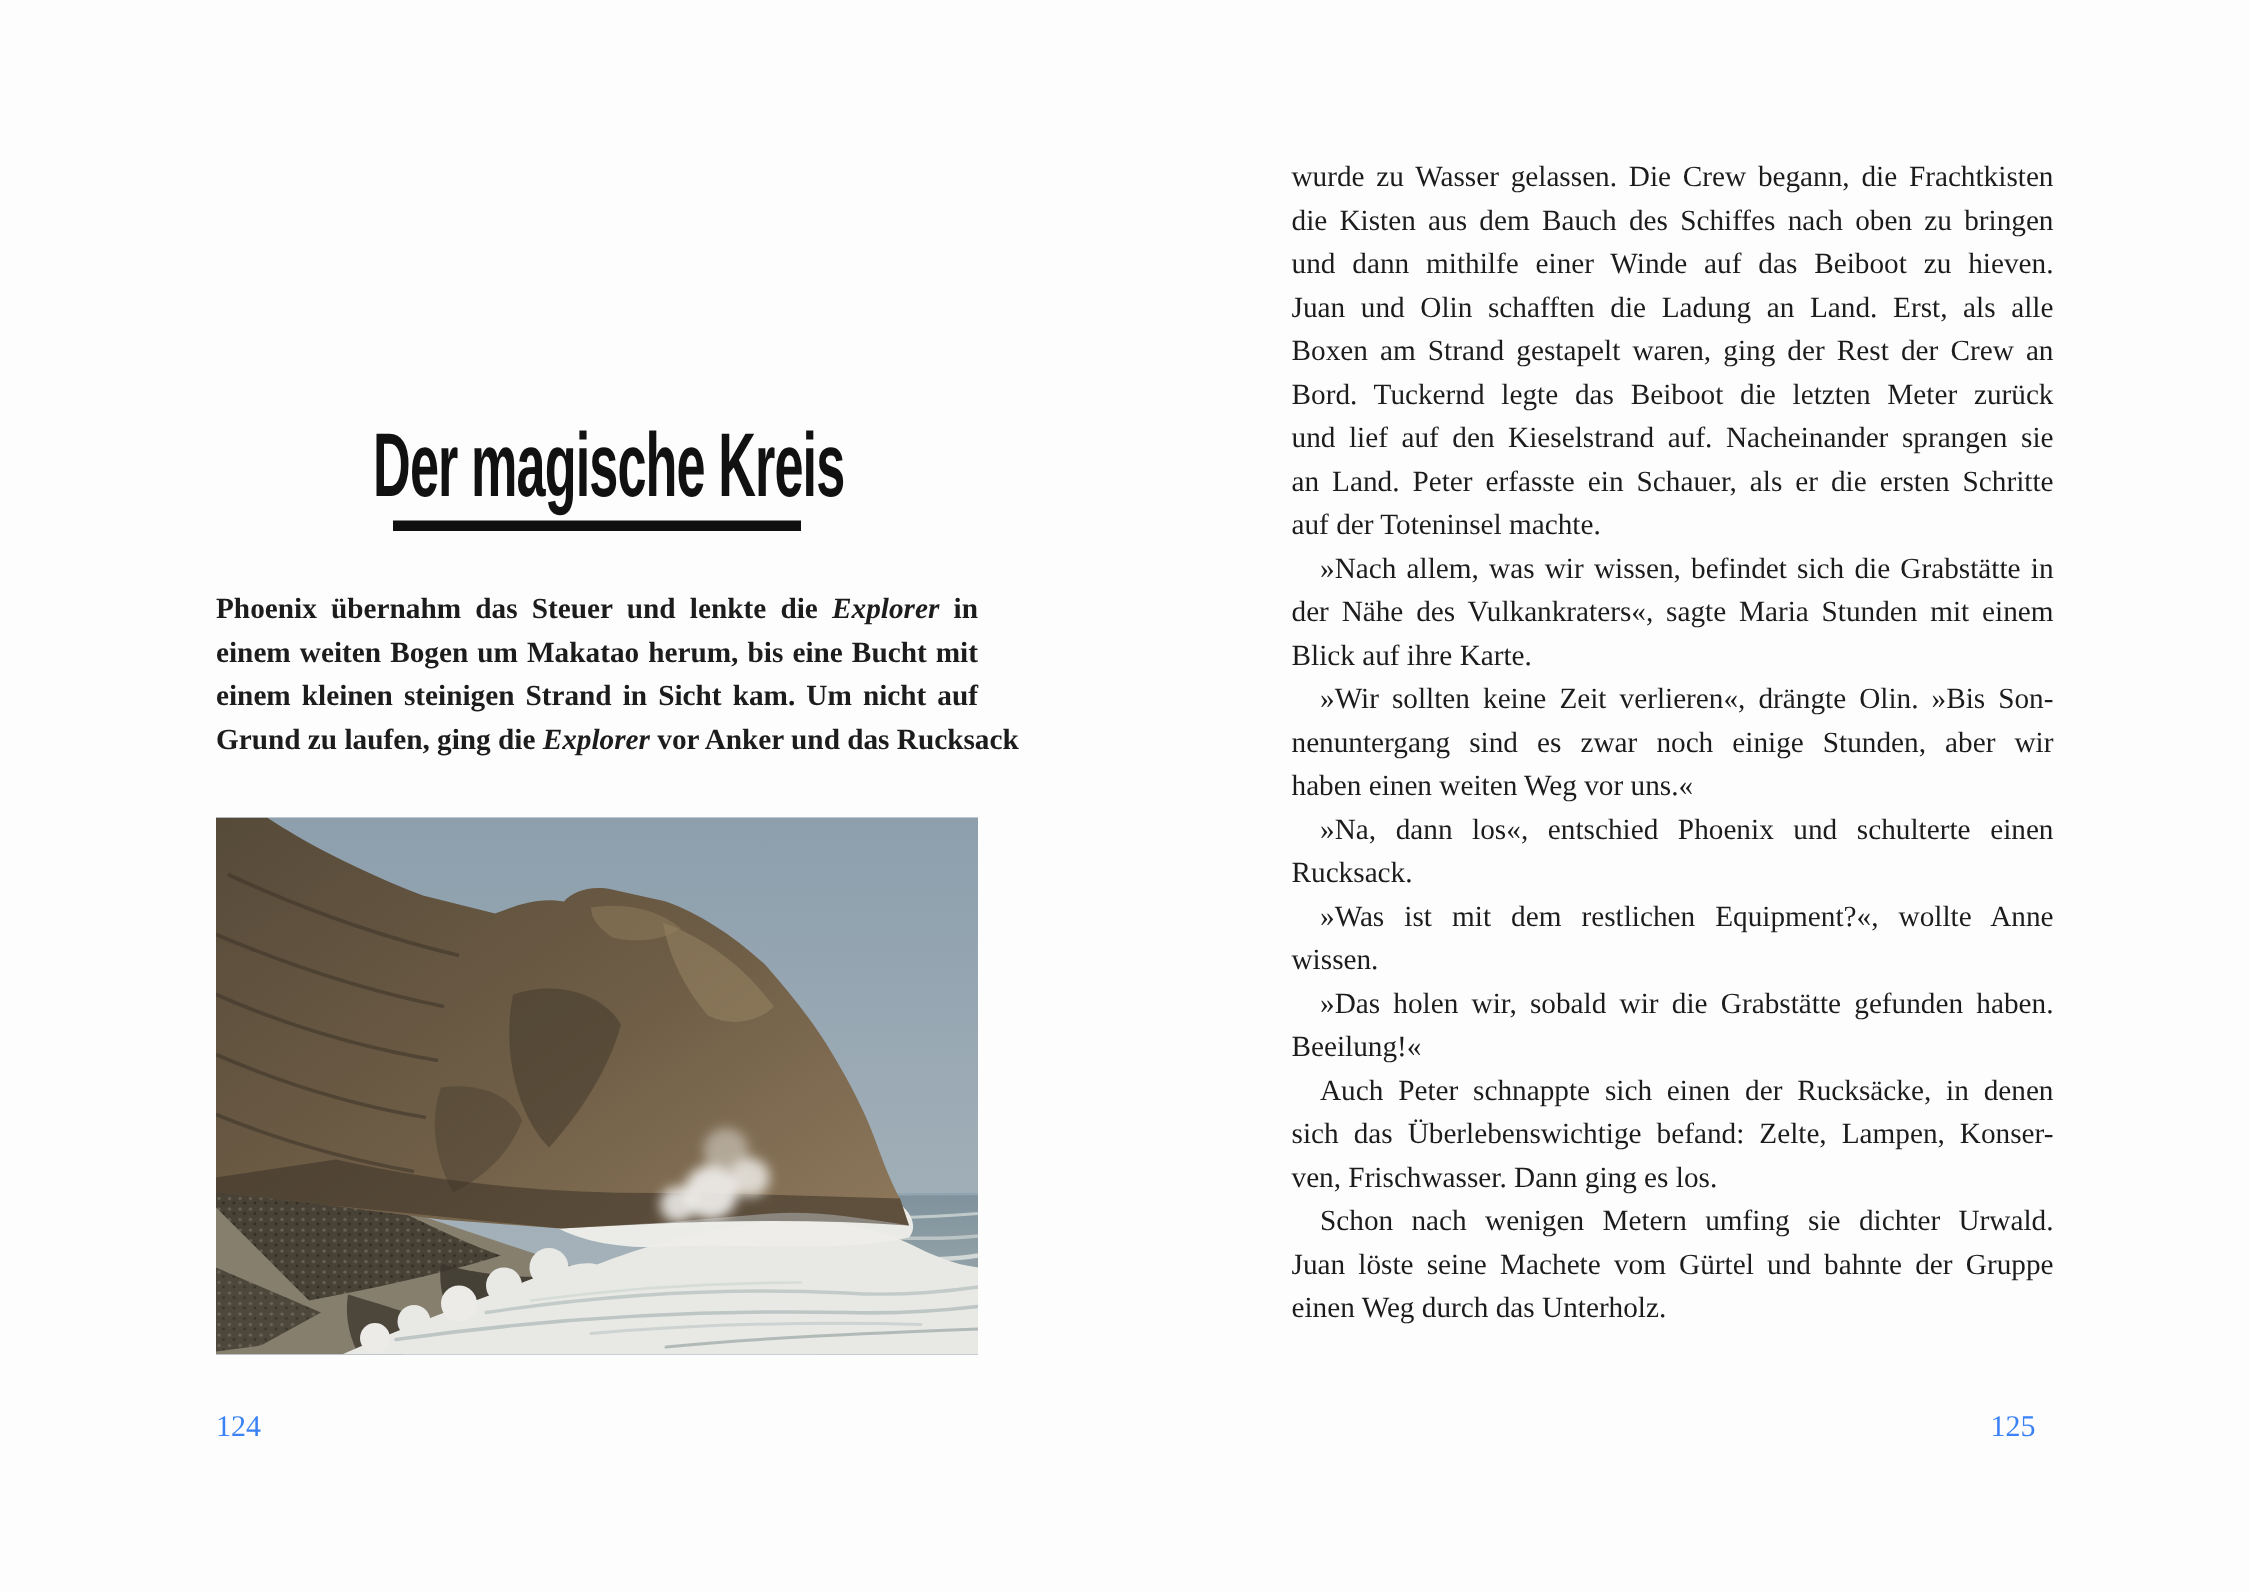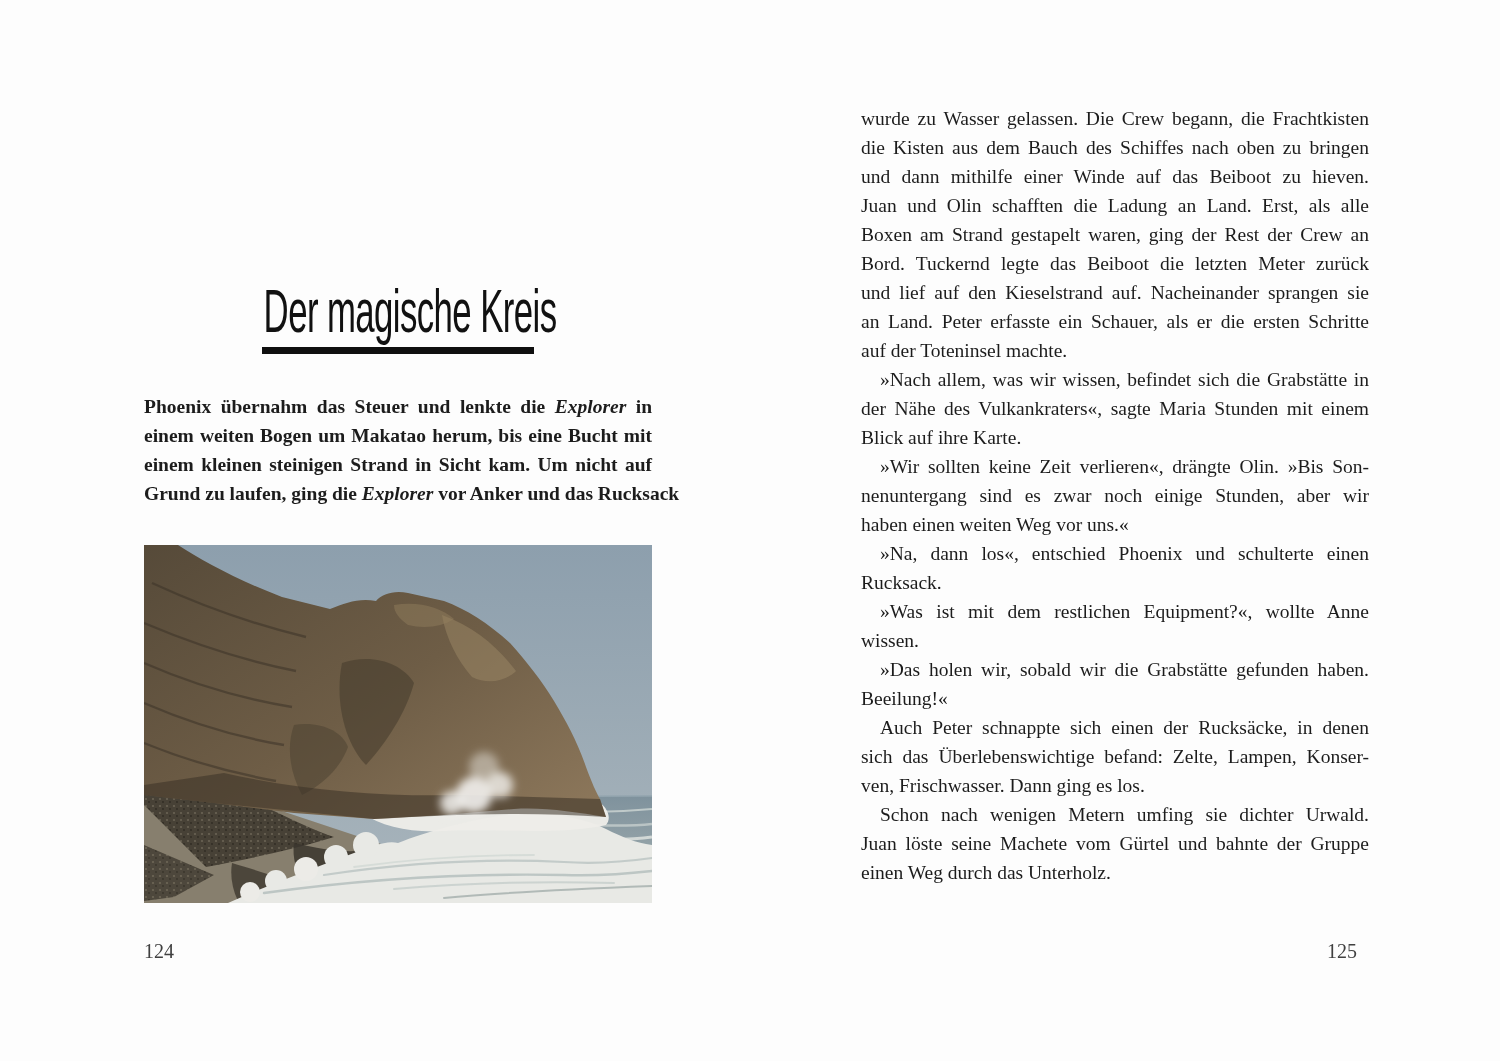--- a/index.html
+++ b/index.html
@@ -7,23 +7,23 @@
     width:1500px;height:1061px;position:relative;
     background:#fdfdfd;color:#1c1c1c;
     font-family:"Liberation Serif", serif;
     overflow:hidden;
   }
   .page{position:absolute;top:0;width:508px;height:1061px;}
   .page-left{left:144px;}
   .page-right{left:849px;}
 
   .chapter-title{
-    position:absolute;top:282px;left:12px;width:508px;margin:0;
+    position:absolute;top:282px;left:0;width:508px;margin:0;
     text-align:center;font-family:"Liberation Sans", sans-serif;
-    font-weight:400;font-size:58px;line-height:58px;color:#111;
+    font-weight:700;font-size:58px;line-height:58px;color:#111;
     white-space:nowrap;
   }
   .chapter-title .squeeze{
     display:inline-block;transform:scaleX(0.6) scaleY(1.04);
     transform-origin:50% 50%;letter-spacing:-1px;
   }
   .title-rule{
     position:absolute;top:347px;left:50%;transform:translateX(-50%);
     width:272px;height:7px;background:#0f0f0f;
   }
@@ -39,21 +39,21 @@
   }
   .line.lastline{text-align-last:left;}
   .line.indent{padding-left:19px;}
   .line i{font-style:italic;}
 
   .photo{
     position:absolute;top:545px;left:0;width:508px;height:358px;
     overflow:hidden;background:#8d9fad;
   }
   .pagenum{
-    position:absolute;top:937px;font-size:20px;line-height:29px;color:#404040;
+    position:absolute;top:937px;font-size:20px;line-height:29px;color:#3b82f6;
   }
   .pagenum.left{left:0;text-align:left;}
   .pagenum.right{right:0;text-align:right;}
 </style>
 </head>
 <body>
 
 <div class="page page-left">
   <h1 class="chapter-title"><span class="squeeze">Der magische Kreis</span></h1>
   <div class="title-rule"></div>

